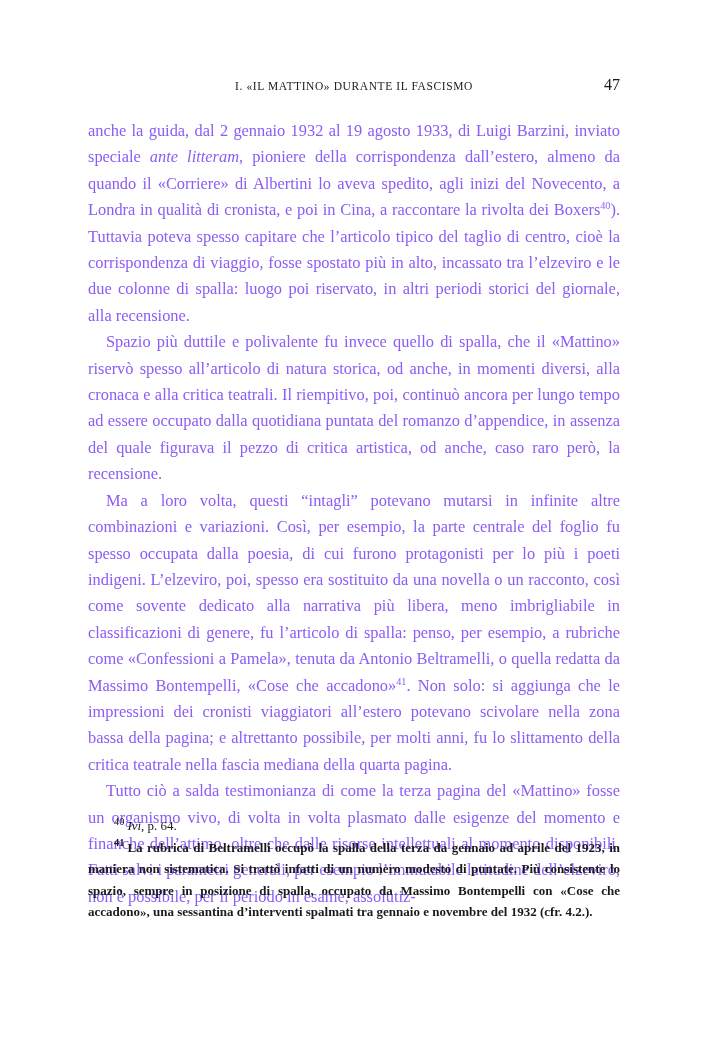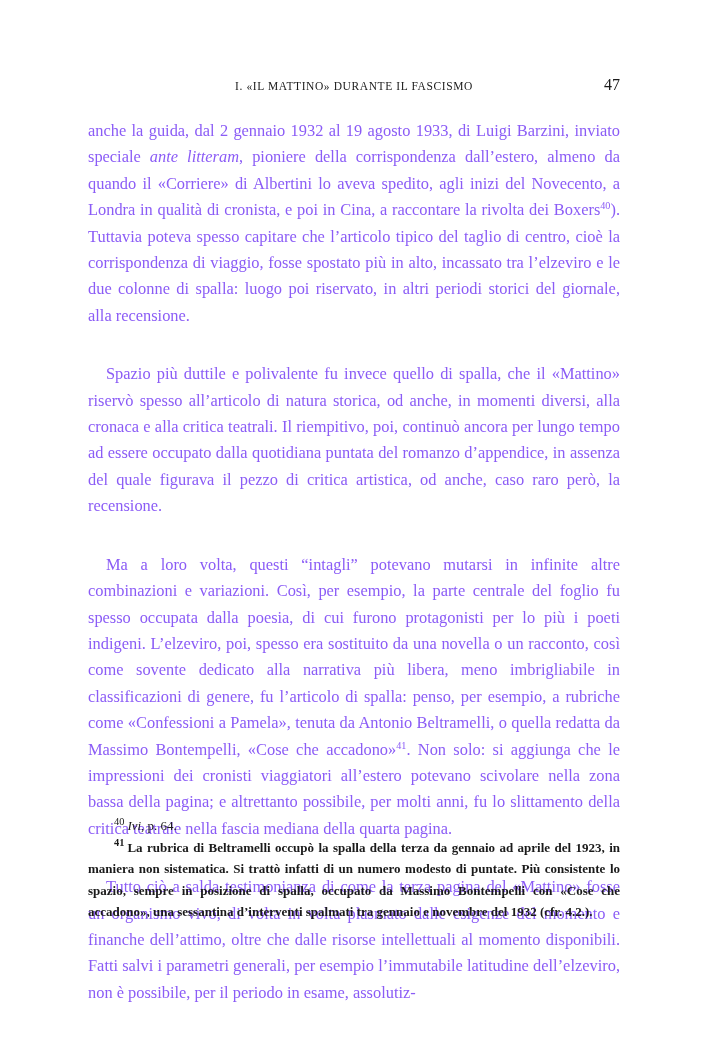--- a/index.html
+++ b/index.html
@@ -56,21 +56,20 @@
     margin: 0;
     font-size: 16.4px;
     line-height: 26.4px;
     text-align: justify;
     text-justify: inter-word;
     hyphens: manual;
     color: #8b5cf6;
   }
   .body-block p.indent {
     text-indent: 18px;
-    margin-top: 32px;
   }
   .footnotes {
     position: absolute;
     top: 815px;
     left: 88px;
     width: 532px;
   }
   .footnotes p {
     margin: 0;
     font-size: 13.0px;

